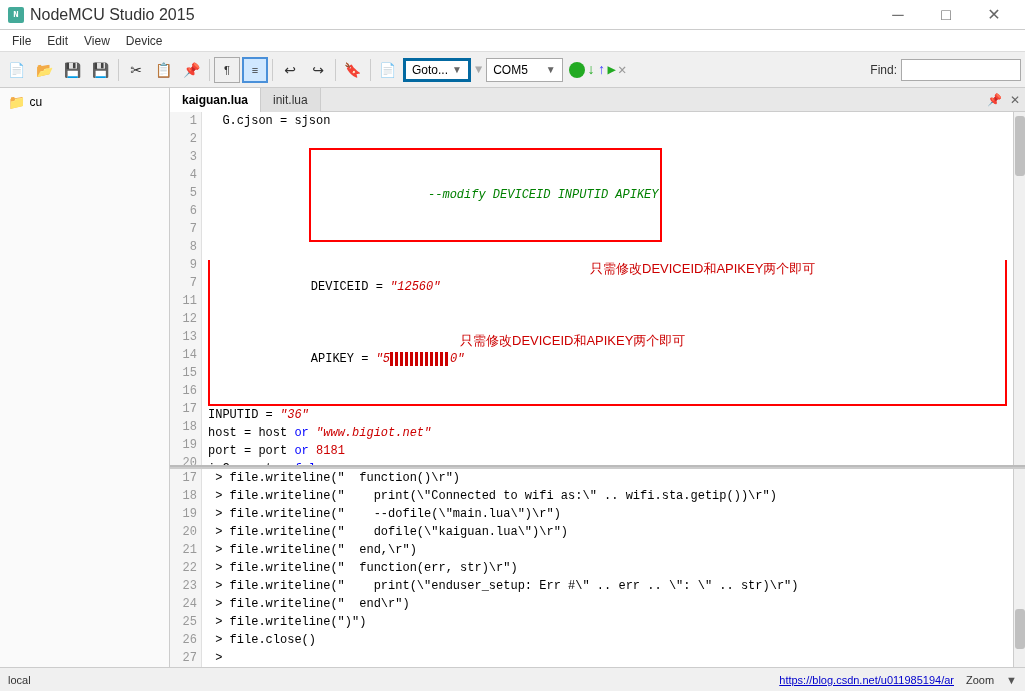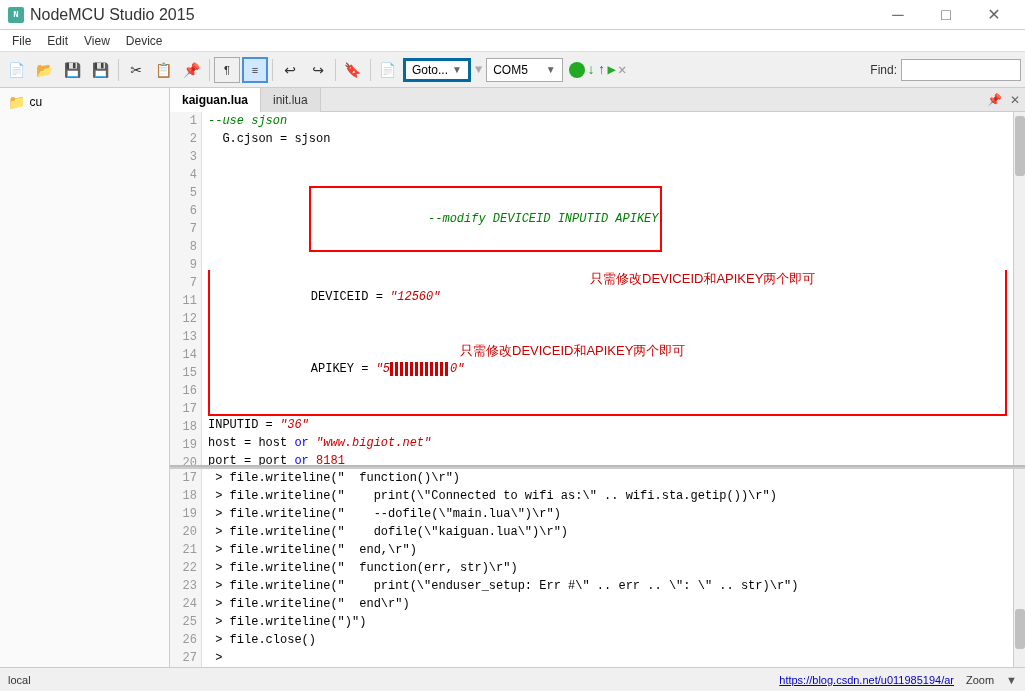--- a/index.html
+++ b/index.html
@@ -191,26 +191,25 @@
             <span class="ln-num">15</span>
             <span class="ln-num">16</span>
             <span class="ln-num">17</span>
             <span class="ln-num">18</span>
             <span class="ln-num">19</span>
             <span class="ln-num">20</span>
 
           </div>
           <div class="code-content" style="position:relative;">
 
-            <div class="code-line"><span class="cmt">--use sjson</span></div>
 
             <div class="code-line">  G.cjson = sjson</div>
 
             <div class="code-line" style="position:relative;">
-              <span style="border: 2px solid red; display: inline-block; padding: 4px 2px; margin-top: 20px;">
+              <span style="border: 2px solid red; display: inline-block; padding: 18px 2px;">
                 <span class="cmt">--modify DEVICEID INPUTID APIKEY</span>
               </span>
             </div>
 
             <div class="code-line" style="border-left: 2px solid red; border-right: 2px solid red; position: relative;">
               DEVICEID = <span class="str">"12560"</span>
               <span style="position: absolute; left: 380px; top: 0; color: #cc0000; font-family: 'Segoe UI', sans-serif; font-size: 13px; white-space: nowrap;">只需修改DEVICEID和APIKEY两个即可</span>
             </div>
 
             <div class="code-line" style="border-left: 2px solid red; border-right: 2px solid red; border-bottom: 2px solid red; position: relative;">

